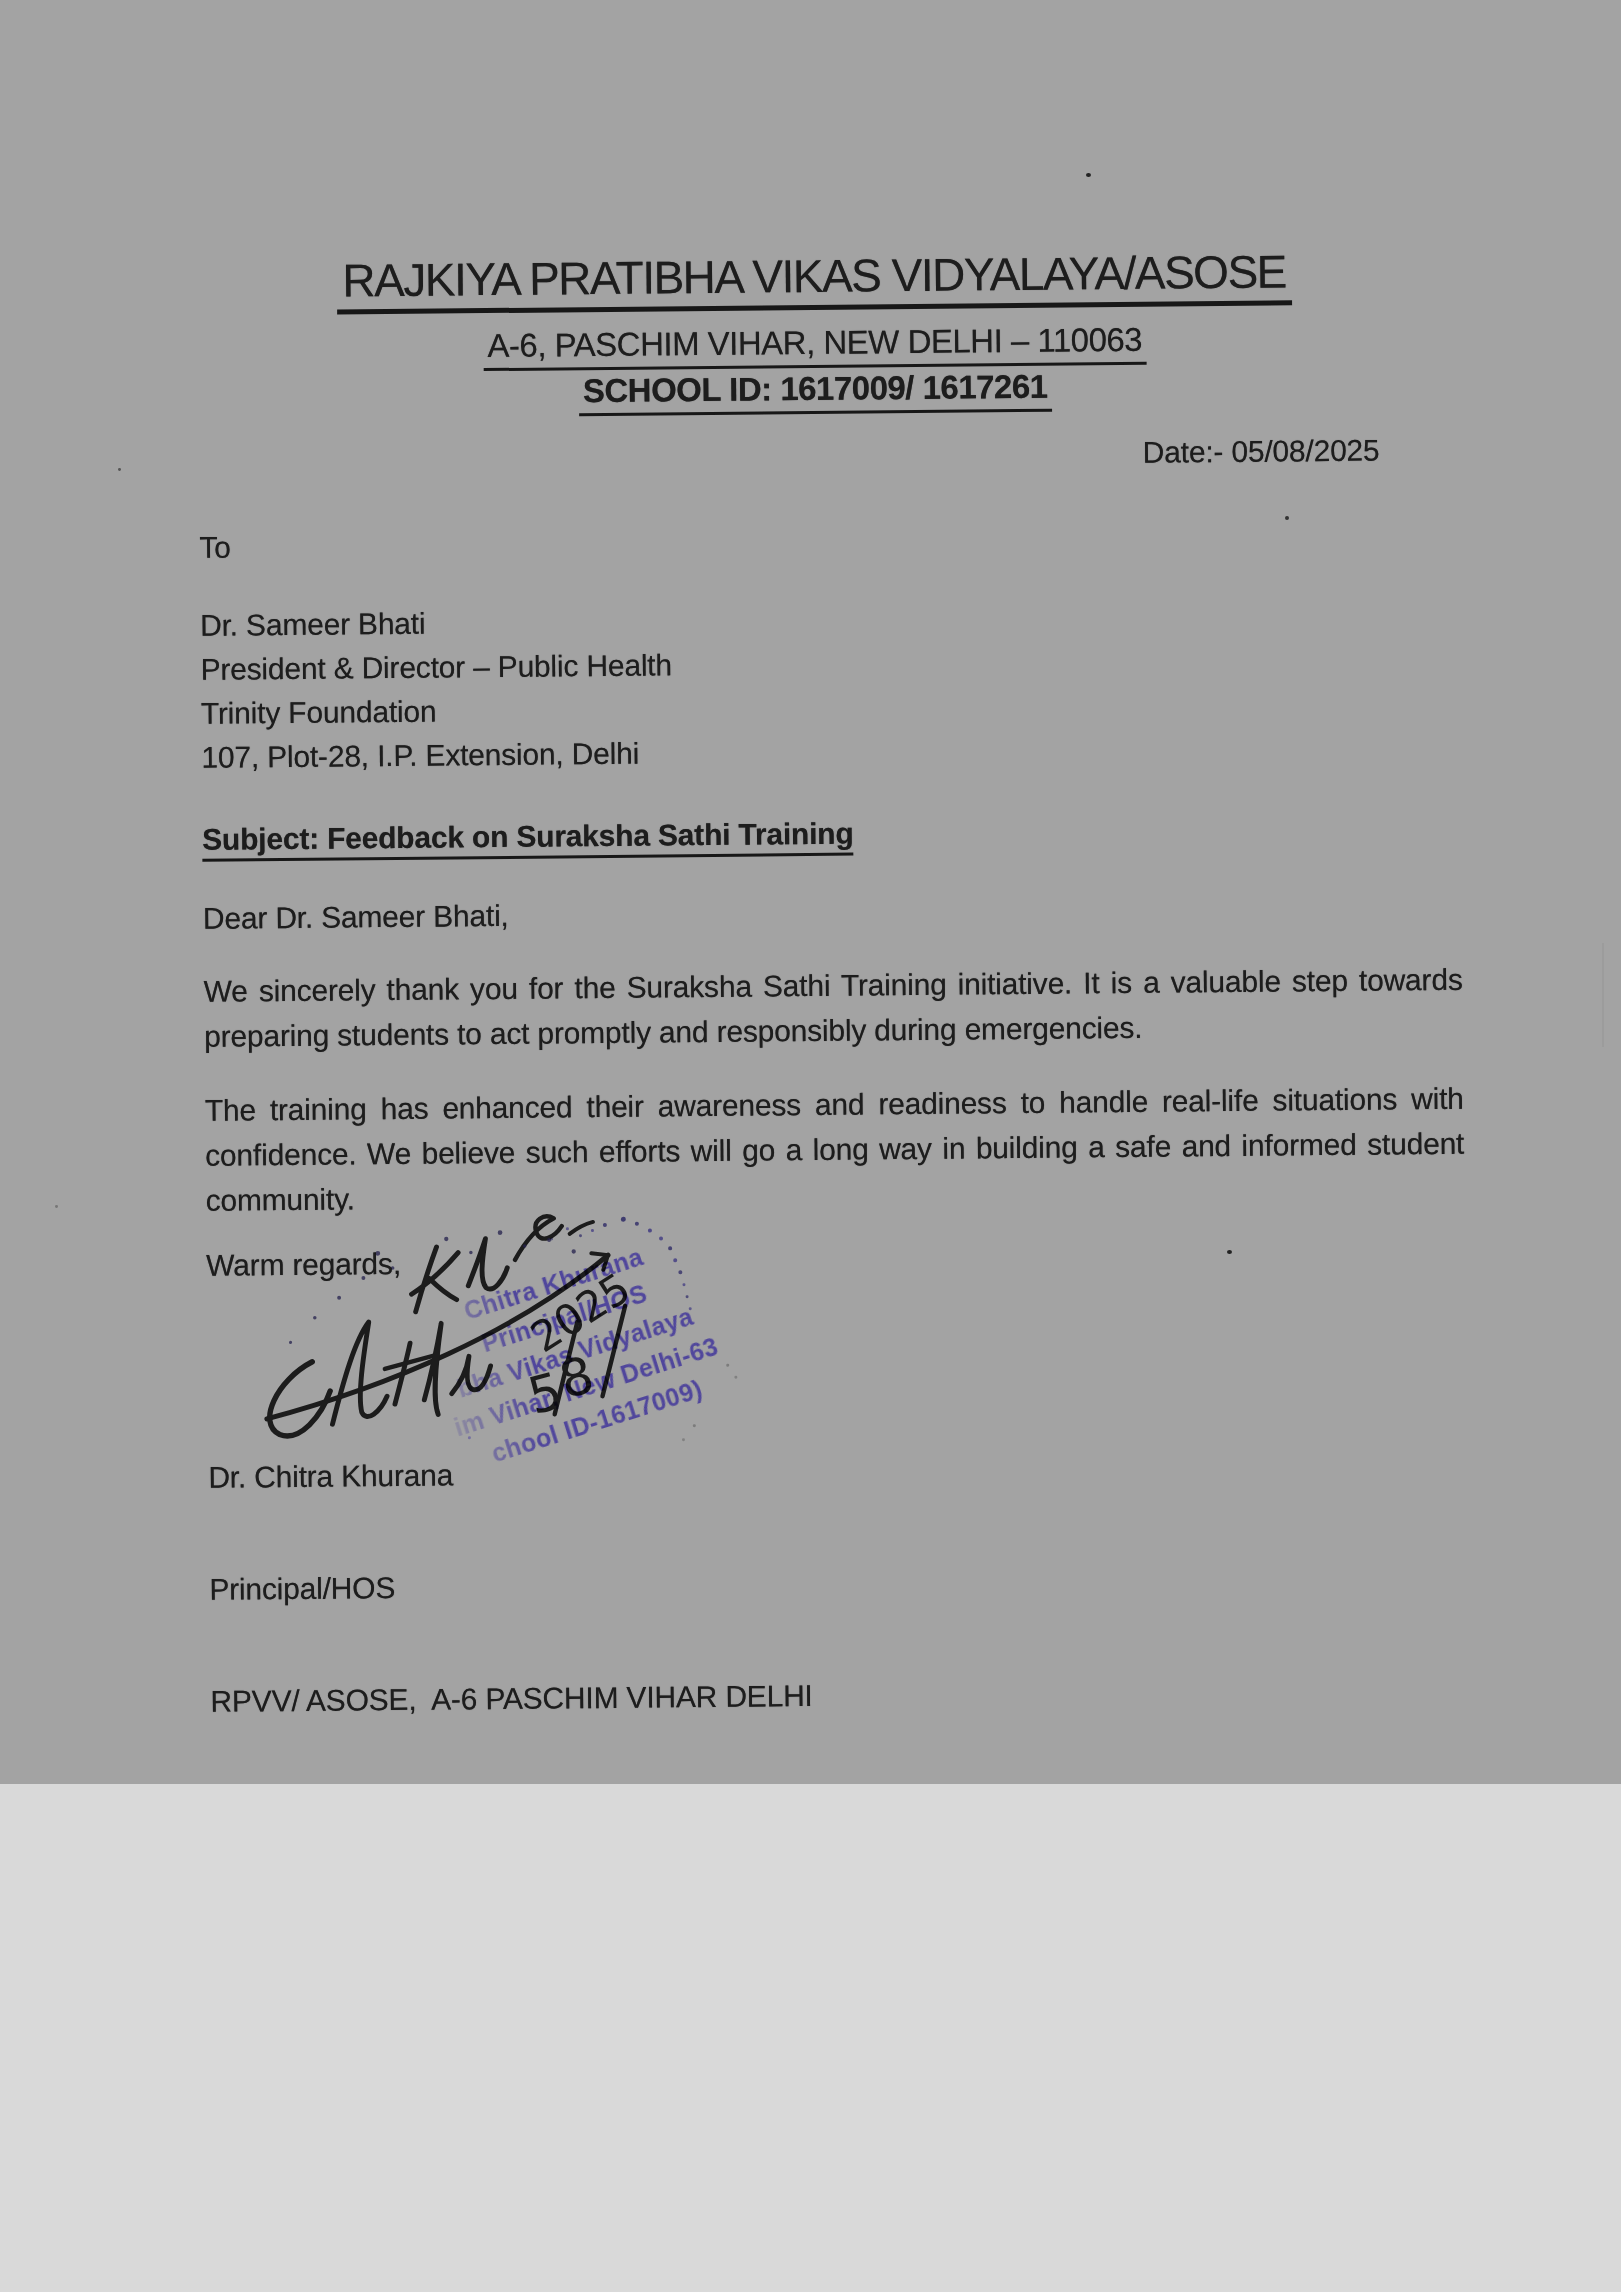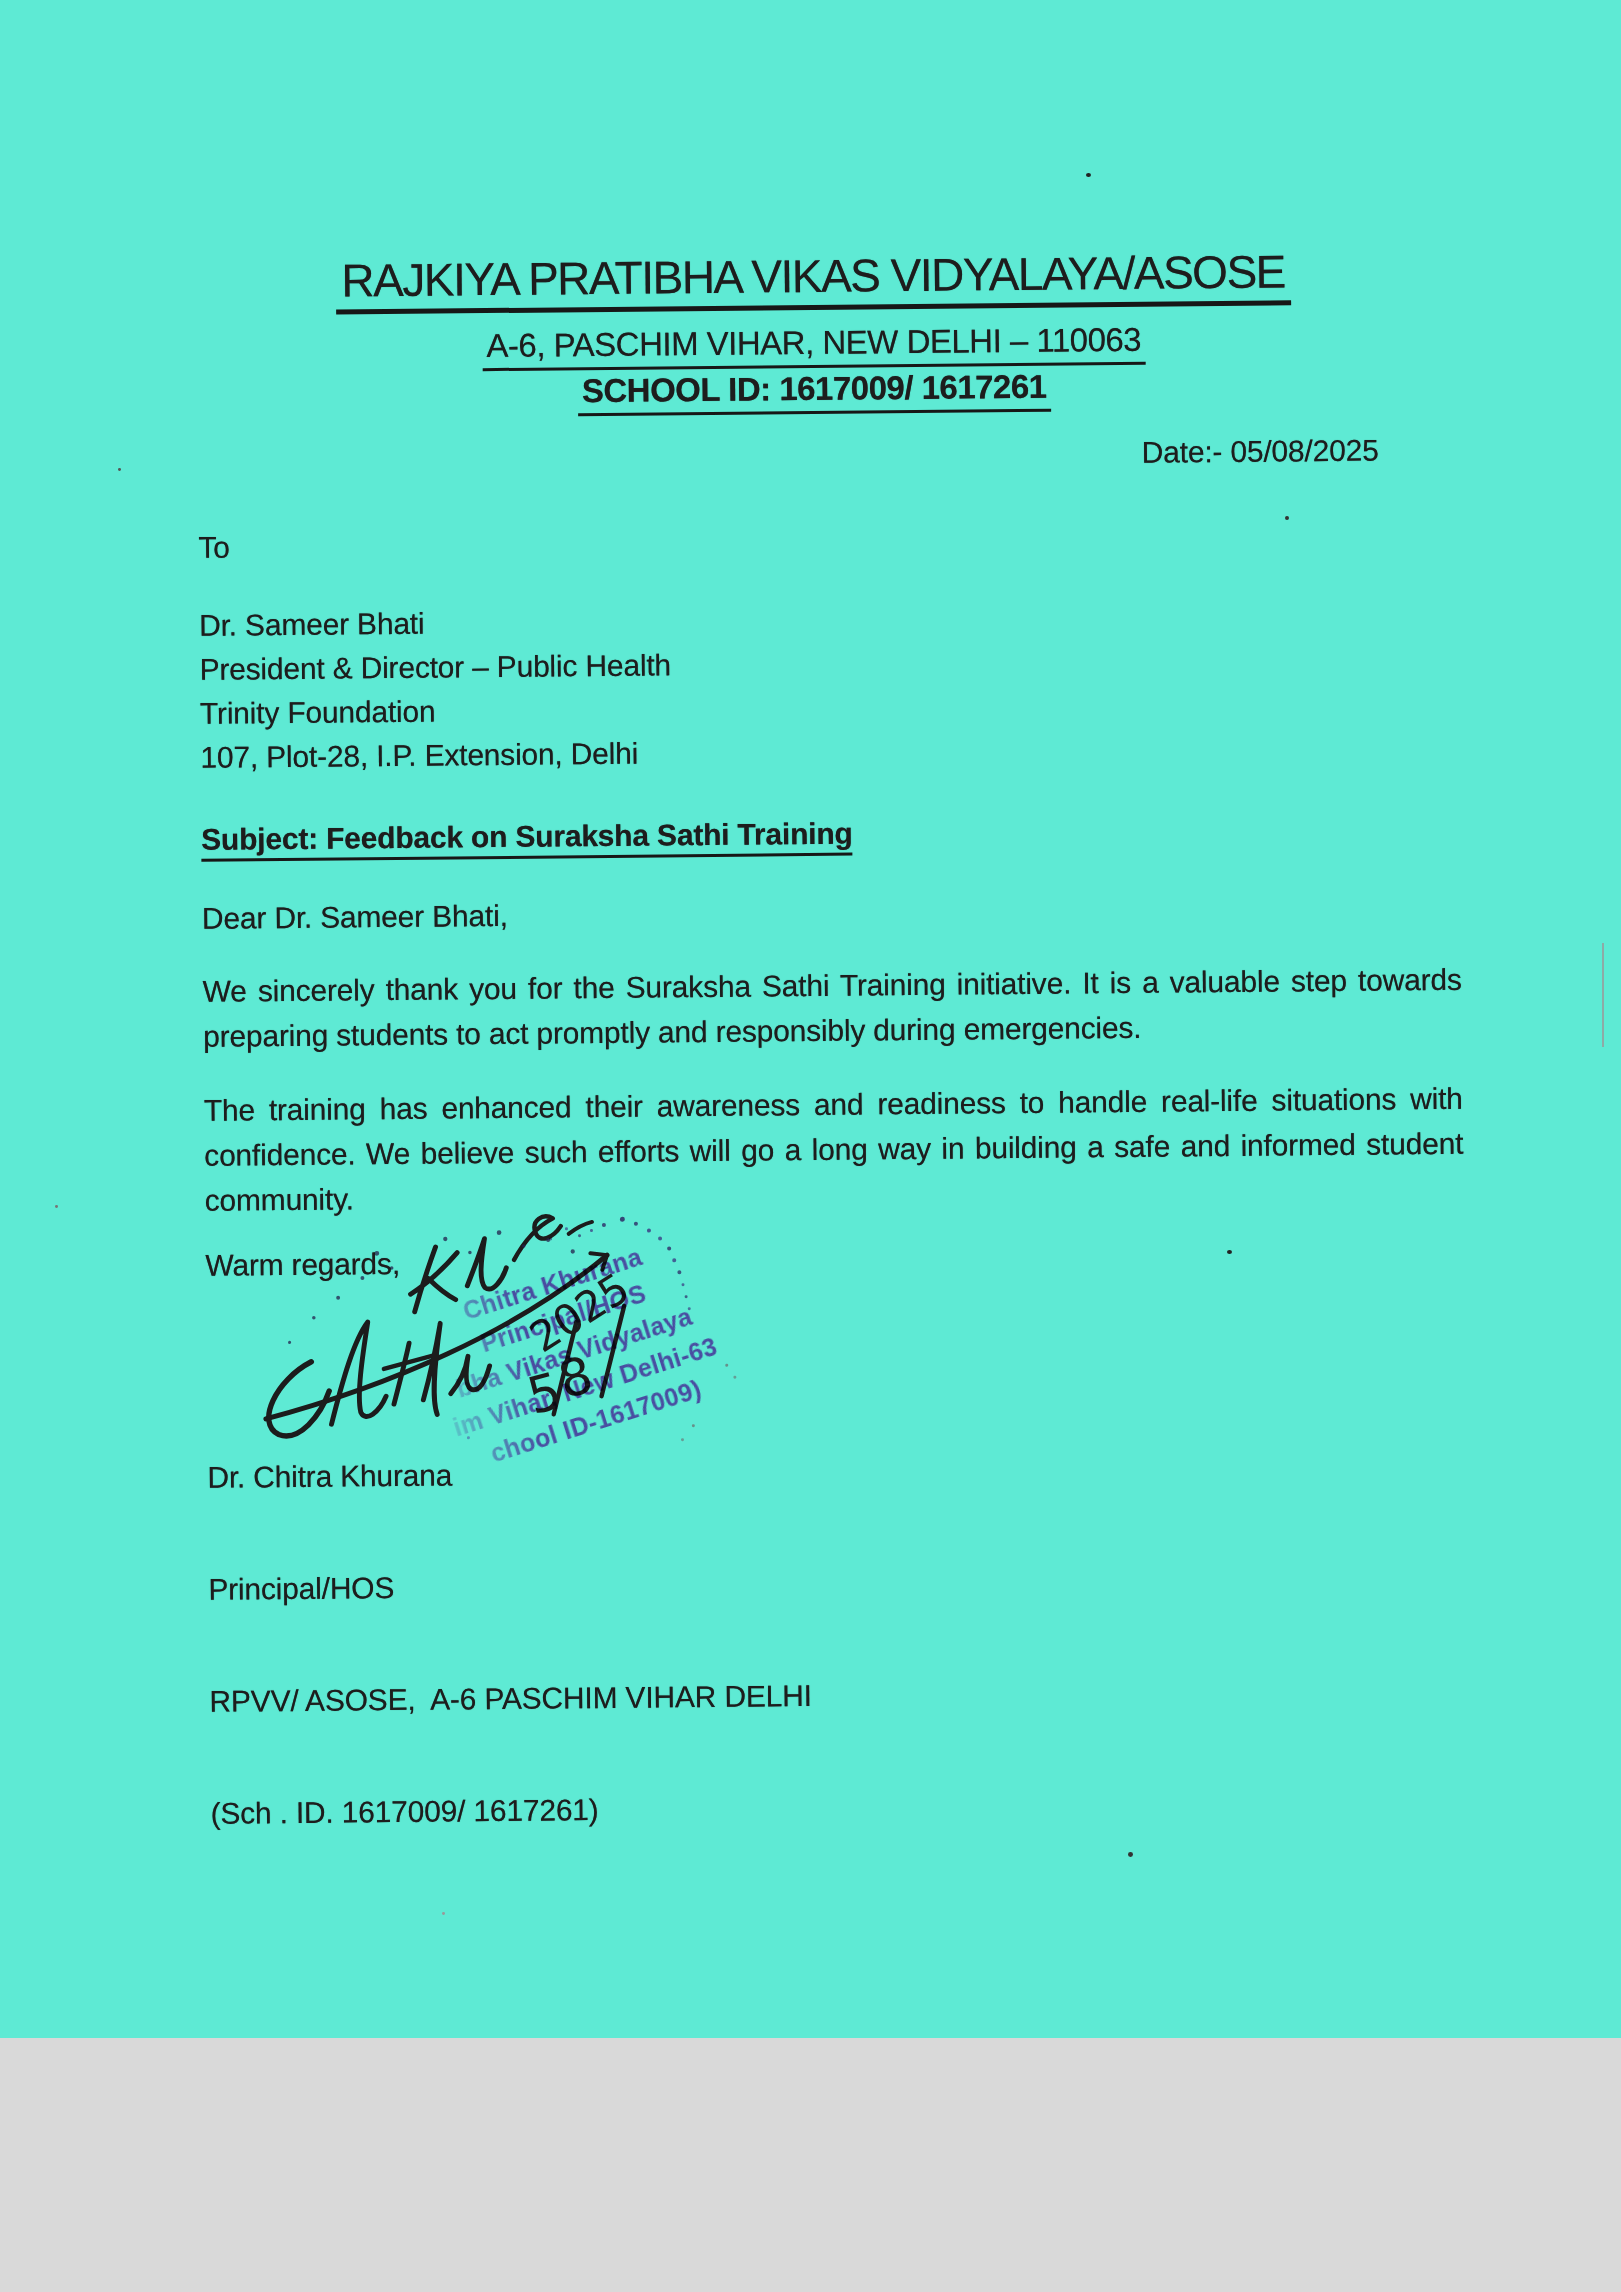--- a/index.html
+++ b/index.html
@@ -1,17 +1,17 @@
 <!DOCTYPE html>
 <html><head>
 <meta charset="utf-8">
 <style>
   html,body{margin:0;padding:0;background:#d9d9d9;}
   .page{
-    position:relative;width:1621px;height:2038px;background:#5eead4;
+    position:relative;width:1621px;height:1784px;background:#a3a3a3;
     overflow:hidden;font-family:"Liberation Sans","DejaVu Sans",sans-serif;
     color:#1d1d1d;
   }
   .skew{position:absolute;left:0;top:0;right:0;bottom:0;transform:rotate(-0.55deg);transform-origin:50% 40%;}
   .abs{position:absolute;}
   .txt{text-shadow:0 0 0.7px rgba(30,30,30,.72);}
   .hdr{left:0;right:0;text-align:center;margin-left:15.7px;}
   .h1{font-size:46px;letter-spacing:-1.5px;}
   .h2{font-size:33px;letter-spacing:-0.5px;}
   .h3{font-size:33px;font-weight:700;letter-spacing:-0.5px;}

